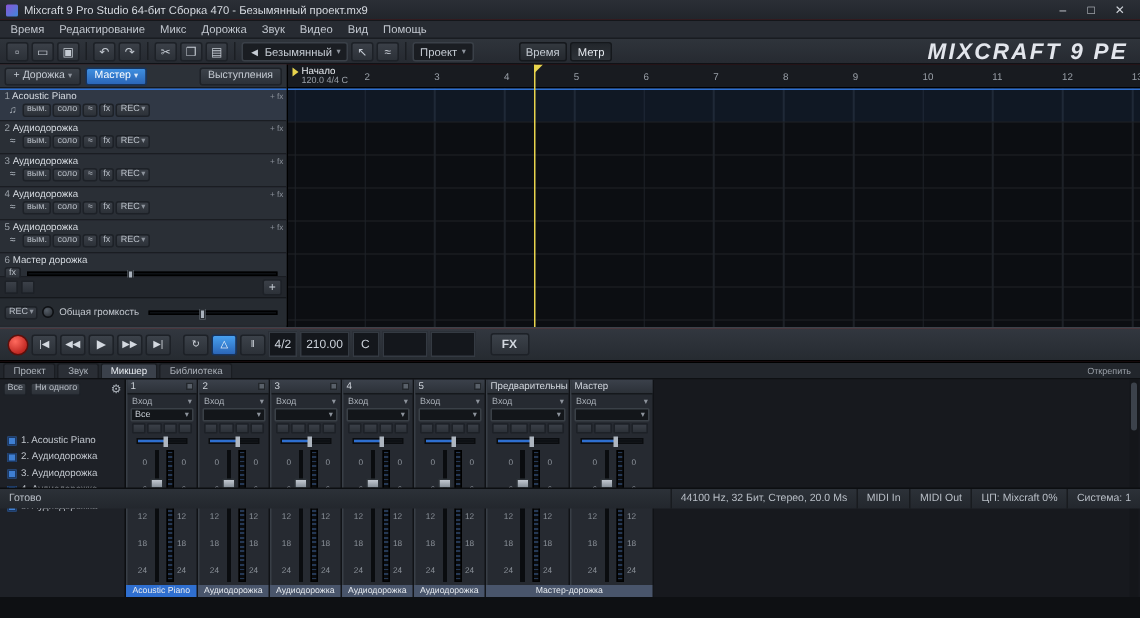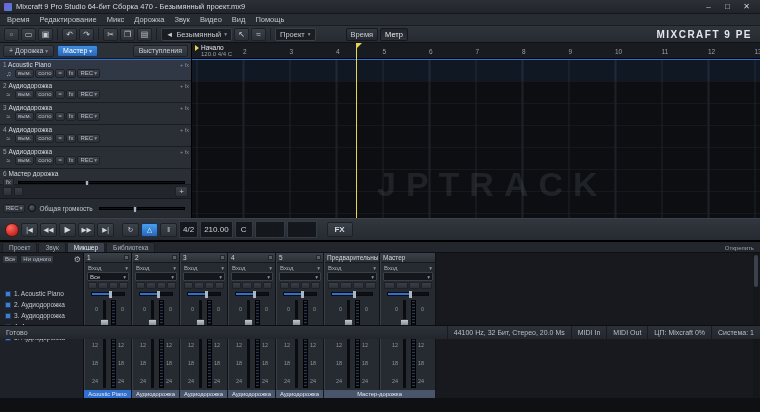--- a/index.html
+++ b/index.html
@@ -18,21 +18,21 @@
 .menu-item{padding:0 4px;font-size:7.5px;color:#c2c7cf;white-space:nowrap}
 
 
 .toolbar{position:absolute;top:26px;height:17px;left:0;right:0;background:linear-gradient(#2f343b,#262a31);display:flex;align-items:center;gap:2px;padding:0 4px;border-bottom:1px solid #101216}
 .tbtn{width:15px;height:13px;background:linear-gradient(#3b4048,#2c3138);border:1px solid #1d2127;border-radius:2px;color:#c6ccd4;font-size:8px;line-height:11px;text-align:center;overflow:hidden}
 .tsep{width:1px;height:12px;background:#1b1e23;margin:0 2px}
 .dd{height:13px;background:#1a1d22;border:1px solid #3a4048;border-radius:2px;display:flex;align-items:center;gap:3px;padding:0 4px;font-size:7.5px;color:#c6ccd4;white-space:nowrap}
 .arr{font-size:5.5px;color:#8d939c}
 .tgl{height:13px;padding:0 4px;background:linear-gradient(#34393f,#24282e);border:1px solid #15181c;border-radius:2px;font-size:7.5px;color:#c6ccd4;line-height:11px}
 .tgl.active{background:linear-gradient(#22262b,#2d3238);color:#e8ecf1}
-.brand{margin-left:auto;font-weight:bold;letter-spacing:1.5px;font-size:10px;color:#e3e6ec;padding-right:4px}
+.brand{margin-left:auto;font-style:italic;font-weight:bold;letter-spacing:1.5px;font-size:15px;color:#e3e6ec;padding-right:4px}
 
 
 .main{position:absolute;top:43px;left:0;right:0;height:175px;display:flex}
 .trackpanel{position:relative;width:192px;background:#24282e;border-right:1px solid #000;flex:none}
 .tp-head{height:16px;display:flex;align-items:center;gap:3px;padding:0 3px;background:#2c3138;border-bottom:1px solid #15181c}
 .btn{height:12px;padding:0 5px;background:linear-gradient(#3c424a,#2c3138);border:1px solid #1d2127;border-radius:2px;font-size:7px;color:#c6ccd4;display:inline-flex;align-items:center;gap:2px}
 .btn.blue{background:linear-gradient(#3f8fe0,#2b66b8);border-color:#16335c;color:#fff}
 .track{position:absolute;left:0;right:0;height:22px;background:#2a2f36;border-bottom:1px solid #1a1d22;padding:1px 3px}
 .track.sel{background:#303845;border-top:1px solid #2e6fd0}
 .trk-top{font-size:6.5px;line-height:7px;white-space:nowrap;overflow:hidden}
@@ -309,21 +309,20 @@
             <span>8</span>
             <span>9</span>
             <span>10</span>
             <span>11</span>
             <span>12</span>
             <span>13</span>
         </div>
       </div>
       <div class="grid"></div>
       <div class="lane-sel"></div>
-      <span class="watermark">JPTRACK</span>
       <div class="playhead"></div>
       <div class="playflag"></div>
     </div>
   </div>
 
   <div class="transport">
     <span class="recbtn"></span>
     <span class="pbtn">|◀</span>
     <span class="pbtn">◀◀</span>
     <span class="pbtn big">▶</span>

